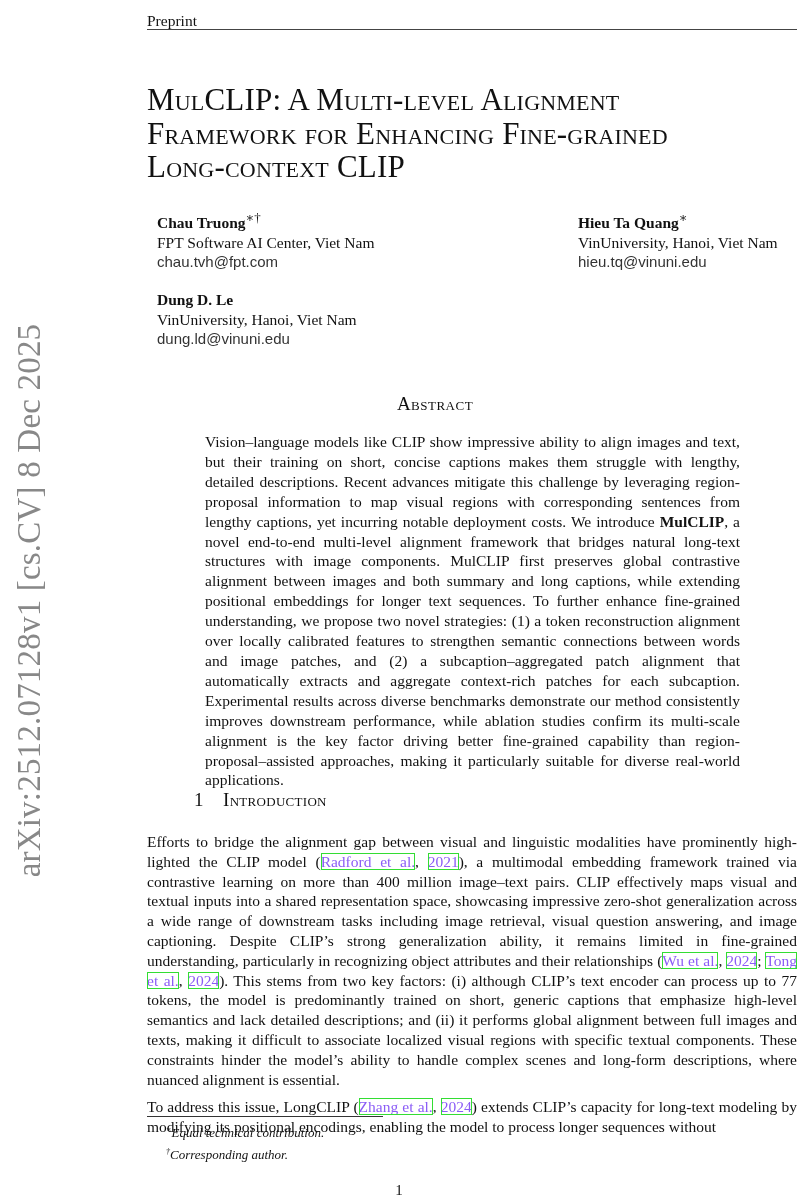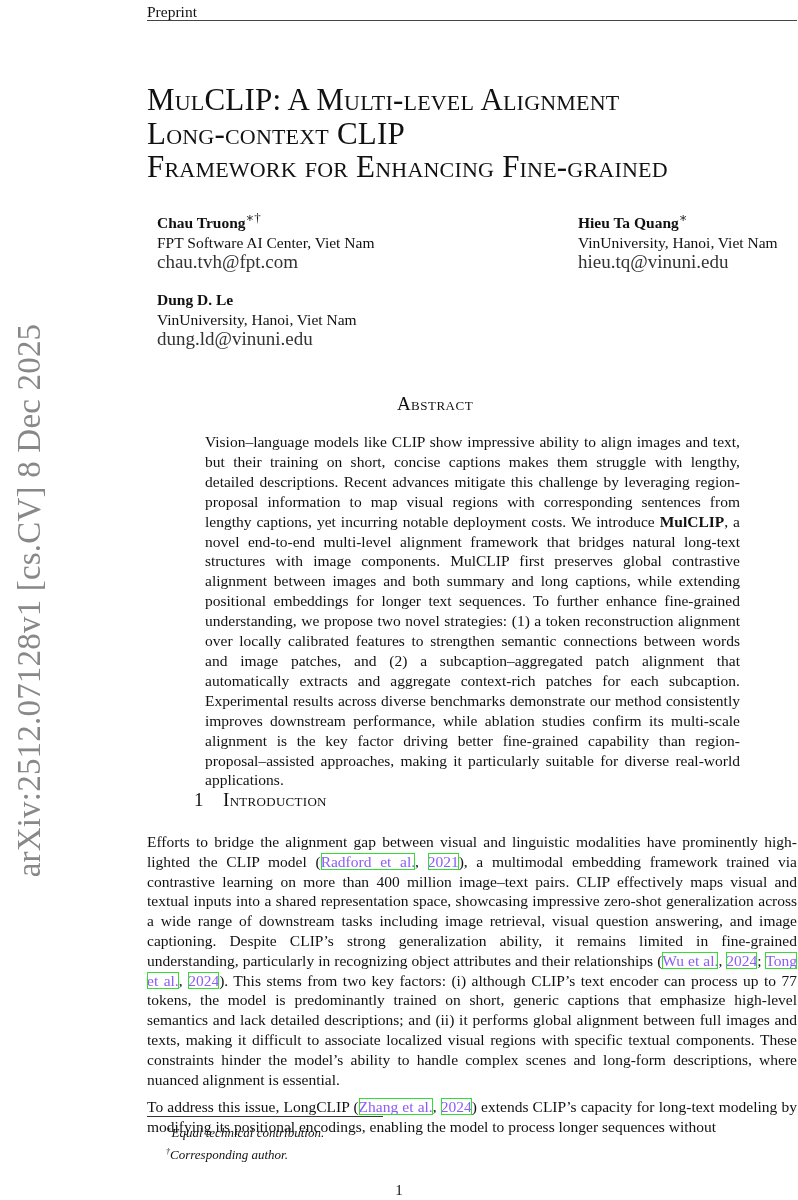--- a/index.html
+++ b/index.html
@@ -11,31 +11,31 @@
   .arxiv-stamp {
     position: absolute; left: 0; top: 300px; width: 60px; height: 600px;
     display: flex; align-items: center; justify-content: center;
   }
   .arxiv-stamp span {
     display: block; transform: rotate(-90deg); white-space: nowrap;
     font-size: 33px; color: #888; letter-spacing: 0.2px;
   }
   .running-head {
     position: absolute; left: 147px; top: 0px; width: 650px;
-    font-size: 15.5px; line-height: 16px; padding-top: 4px;
+    font-size: 15.5px; line-height: 16px; padding-top: 13px;
     border-bottom: 1.5px solid #444; height: 16px;
   }
   .title {
     position: absolute; left: 147px; top: 83px; width: 640px;
     font-size: 31px; line-height: 33.5px; font-variant: small-caps;
     letter-spacing: 0.2px;
   }
   .author { position: absolute; font-size: 15.5px; line-height: 19.5px; }
   .author .name { font-weight: bold; }
-  .author .email { font-family: Liberation Serif, serif; font-size: 19px; color: #333; }
+  .author .email { font-family: Liberation Sans, sans-serif; font-size: 15px; color: #333; }
   .abstract-head {
     position: absolute; left: 0; width: 798px; top: 393px; text-align: center;
     font-size: 19px; font-variant: small-caps; letter-spacing: 0.5px; margin-left: 36px;
   }
   .abstract-body {
     position: absolute; left: 205px; top: 432px; width: 535px;
     font-size: 15.5px; line-height: 19.9px; text-align: justify;
     hyphens: manual;
   }
   .section-head {
@@ -58,22 +58,22 @@
 <body>
 
 <div class="arxiv-stamp">
   <span>arXiv:2512.07128v1  [cs.CV]  8 Dec 2025</span>
 </div>
 
 <div class="running-head">Preprint</div>
 
 <div class="title">
   <div>MulCLIP: A Multi-level Alignment</div>
+  <div>Framework for Enhancing Fine-grained</div>
   <div>Long-context CLIP</div>
-  <div>Framework for Enhancing Fine-grained</div>
 </div>
 
 <div class="author" style="left:157px; top:208px;">
   <div><span class="name">Chau Truong</span><sup>∗†</sup></div>
   <div>FPT Software AI Center, Viet Nam</div>
   <div class="email">chau.tvh@fpt.com</div>
 </div>
 
 <div class="author" style="left:578px; top:208px;">
   <div><span class="name">Hieu Ta Quang</span><sup>∗</sup></div>

